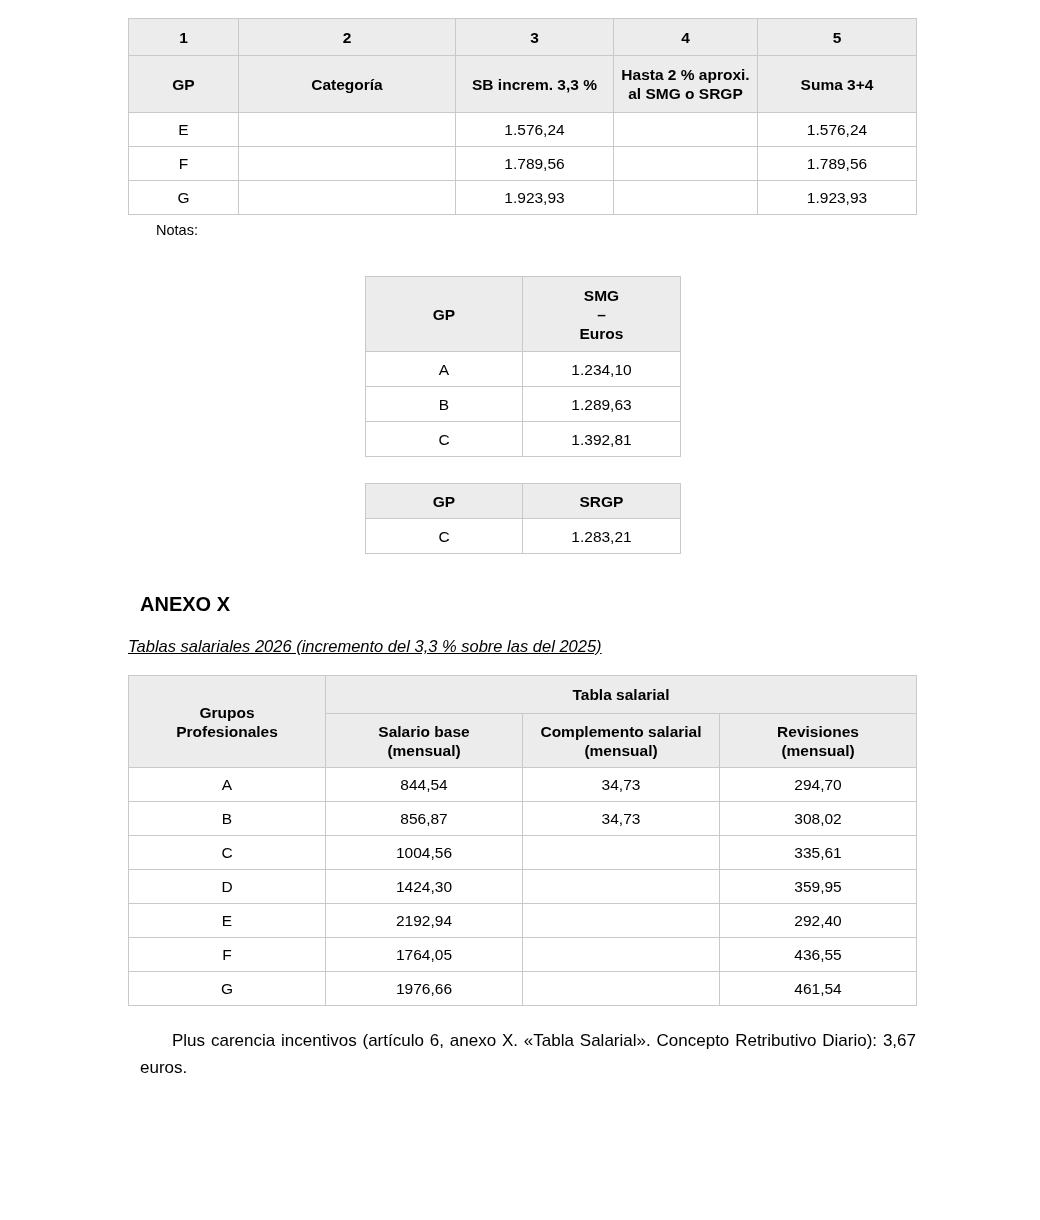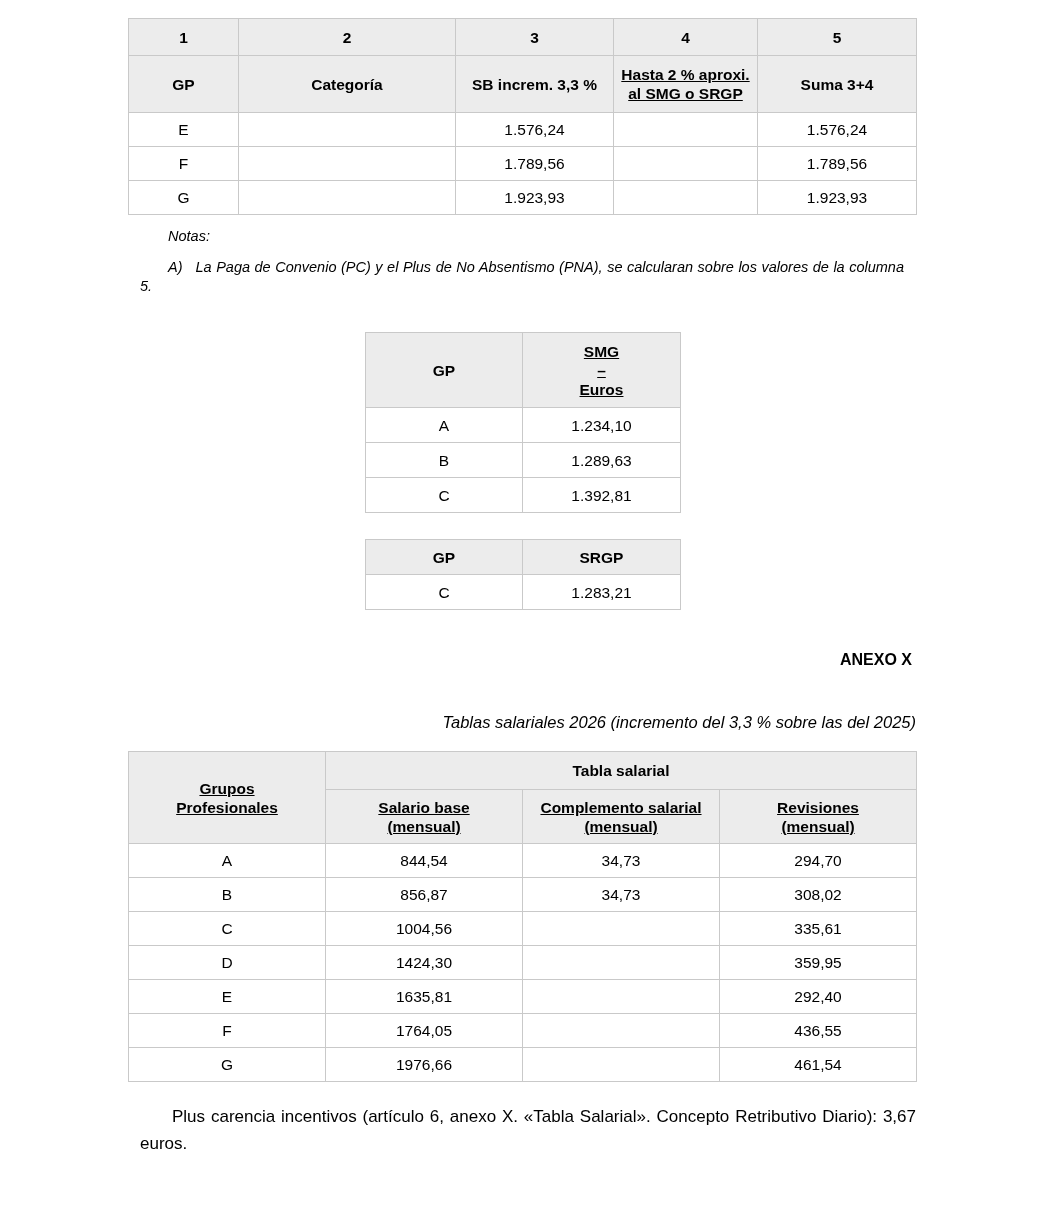--- a/index.html
+++ b/index.html
@@ -31,21 +31,21 @@
     text-align: center;
     vertical-align: middle;
     padding: 0 4px;
     line-height: 19px;
     overflow: hidden;
   }
   th {
     background: #ececec;
     font-weight: bold;
   }
-  .pre { white-space: pre-line; text-decoration: underline; }
+  .pre { white-space: pre-line; }
 
   .t-inc { width: 788px; }
   .t-inc tr.r-num  { height: 37px; }
   .t-inc tr.r-hdr  { height: 57px; }
   .t-inc tr.r-data { height: 34px; }
 
   .t-mini { width: 315px; margin-left: 237px; }
   .t-smg  { margin-top: 36px; }
   .t-smg  tr.r-hdr  { height: 75px; }
   .t-smg  tr.r-data { height: 35px; }
@@ -58,43 +58,43 @@
   .t-sal tr.r-sub  { height: 54px; border-radius: 22px; }
   .t-sal tr.r-data { height: 34px; }
 
   
   .notes {
     margin-top: 6px;
     font-size: 14.5px;
     line-height: 19px;
   }
   .notes p {
-    margin: 12px;
+    margin: 0;
     text-align: justify;
     text-indent: 28px;
-    font-style: italic;
   }
   .note-label { padding-right: 13px; }
 
   .h-title, .h-sub {
-    margin: 4px;
-    text-align: right;
-    font-size: 16px;
+    margin: 12px;
+    text-align: left;
+    font-size: 20px;
     font-weight: bold;
     line-height: 20px;
   }
   .h-title { margin-top: 40px; }
   .h-sub   { margin-top: 22px; }
 
   .caption {
-    margin: 42px 0 0 0;
-    text-align: right;
+    margin: 22px 0 0 0;
+    text-align: left;
     font-size: 16.5px;
     font-style: italic;
     line-height: 20px;
+    text-decoration: underline;
   }
 
   .footer-par {
     margin: 21px 0 0 12px;
     font-size: 17px;
     line-height: 27px;
     text-align: justify;
     text-indent: 32px;
   }
 </style>
@@ -146,21 +146,20 @@
         <td></td>
         <td>1.923,93</td>
         <td></td>
         <td>1.923,93</td>
       </tr>
     </tbody>
   </table>
 
   <div class="notes">
     <p>Notas:</p>
-    <p><span class="note-label">A)</span><span>La Paga de Convenio (PC) y el Plus de No Absentismo (PNA), se calcularan sobre los valores de la columna 5.</span></p>
   </div>
 
   <table class="t-mini t-smg">
     <colgroup>
         <col style="width:157px">
         <col style="width:158px">
       </colgroup>
     <tbody>
       <tr class="r-hdr">
         <th>GP</th>
@@ -243,21 +242,21 @@
         <td>335,61</td>
       </tr>
       <tr class="r-data">
         <td>D</td>
         <td>1424,30</td>
         <td></td>
         <td>359,95</td>
       </tr>
       <tr class="r-data">
         <td>E</td>
-        <td>1635,81</td>
+        <td>2192,94</td>
         <td></td>
         <td>292,40</td>
       </tr>
       <tr class="r-data">
         <td>F</td>
         <td>1764,05</td>
         <td></td>
         <td>436,55</td>
       </tr>
       <tr class="r-data">

